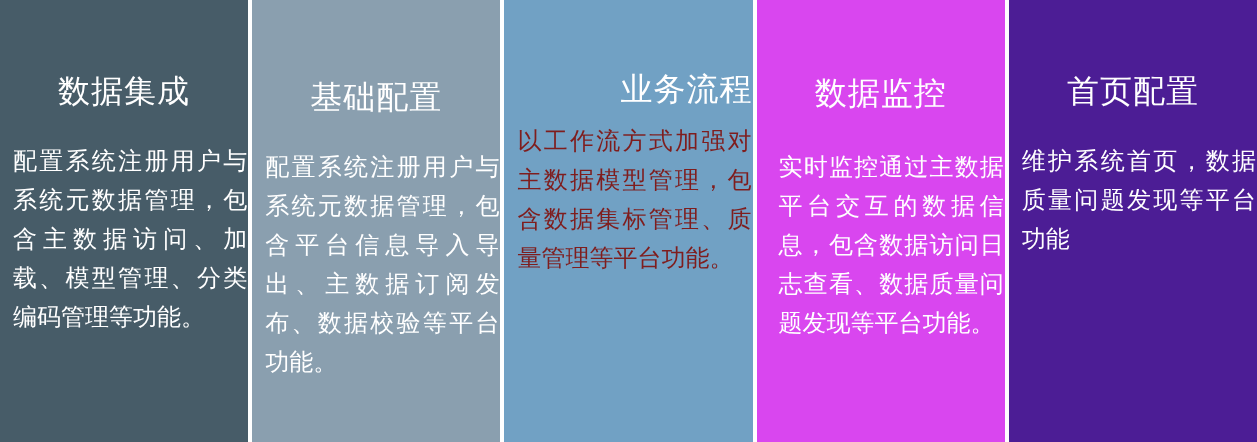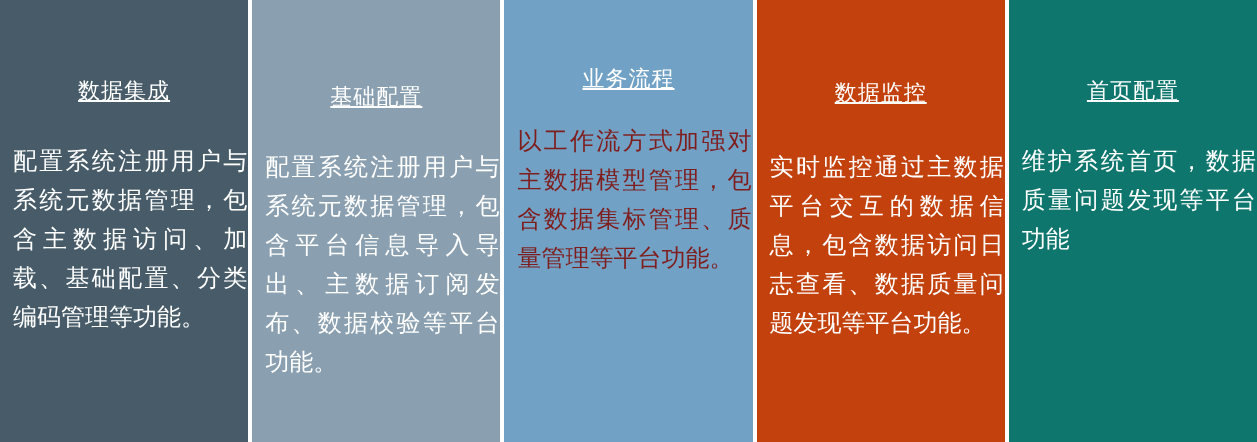--- a/index.html
+++ b/index.html
@@ -26,74 +26,73 @@
     box-sizing: border-box;
     position: relative;
     overflow: hidden;
   }
   .card-title {
     position: absolute;
     left: 0;
     right: 0;
     text-align: center;
     color: #ffffff;
-    font-size: 22px;
+    font-size: 32px;
     line-height: 34px;
     letter-spacing: 1px;
     font-weight: 400;
     white-space: nowrap;
-    text-decoration: underline;
   }
   .card-body {
     position: absolute;
     left: 13px;
     right: 1px;
     color: #ffffff;
     font-size: 24px;
     line-height: 39px;
     text-align: justify;
     text-justify: inter-character;
     font-weight: 400;
     letter-spacing: 0px;
   }
   
   .card-1 .card-title { top: 74px; }
   .card-1 .card-body  { top: 142px; }
   .card-2 .card-title { top: 80px; }
   .card-2 .card-body  { top: 148px; }
-  .card-3 .card-title { top: 62px; }
+  .card-3 .card-title { top: 72px; text-align: right; }
   .card-3 .card-body  { top: 122px; }
   .card-4 .card-title { top: 76px; }
   .card-4 .card-body  { top: 148px; }
   .card-5 .card-title { top: 74px; }
   .card-5 .card-body  { top: 142px; }
 </style>
 </head>
 <body>
 
 <div id="feature-card-row" style="background: rgb(255, 255, 255);">
 
   <div class="feature-card card-1" style="background: rgb(71, 92, 104);">
     <div class="card-title" style="color: rgb(255, 255, 255);">数据集成</div>
-    <div class="card-body" style="color: rgb(255, 255, 255);">配置系统注册用户与系统元数据管理，包含主数据访问、加载、基础配置、分类编码管理等功能。</div>
+    <div class="card-body" style="color: rgb(255, 255, 255);">配置系统注册用户与系统元数据管理，包含主数据访问、加载、模型管理、分类编码管理等功能。</div>
   </div>
 
   <div class="feature-card card-2" style="background: rgb(138, 159, 175);">
     <div class="card-title" style="color: rgb(255, 255, 255);">基础配置</div>
     <div class="card-body" style="color: rgb(255, 255, 255);">配置系统注册用户与系统元数据管理，包含平台信息导入导出、主数据订阅发布、数据校验等平台功能。</div>
   </div>
 
   <div class="feature-card card-3" style="background: rgb(113, 161, 196);">
     <div class="card-title" style="color: rgb(255, 255, 255);">业务流程</div>
     <div class="card-body" style="color: #7f1d1d;">以工作流方式加强对主数据模型管理，包含数据集标管理、质量管理等平台功能。</div>
   </div>
 
-  <div class="feature-card card-4" style="background: #c2410c;">
+  <div class="feature-card card-4" style="background: #d946ef;">
     <div class="card-title" style="color: rgb(255, 255, 255);">数据监控</div>
-    <div class="card-body" style="color: rgb(255, 255, 255);">实时监控通过主数据平台交互的数据信息，包含数据访问日志查看、数据质量问题发现等平台功能。</div>
+    <div class="card-body" style="color: rgb(255, 255, 255); margin-left: 9px;">实时监控通过主数据平台交互的数据信息，包含数据访问日志查看、数据质量问题发现等平台功能。</div>
   </div>
 
-  <div class="feature-card card-5" style="background: #0f766e;">
+  <div class="feature-card card-5" style="background: #4c1d95;">
     <div class="card-title" style="color: rgb(255, 255, 255);">首页配置</div>
     <div class="card-body" style="color: rgb(255, 255, 255);">维护系统首页，数据质量问题发现等平台功能</div>
   </div>
 
 </div>
 
 </body></html>

